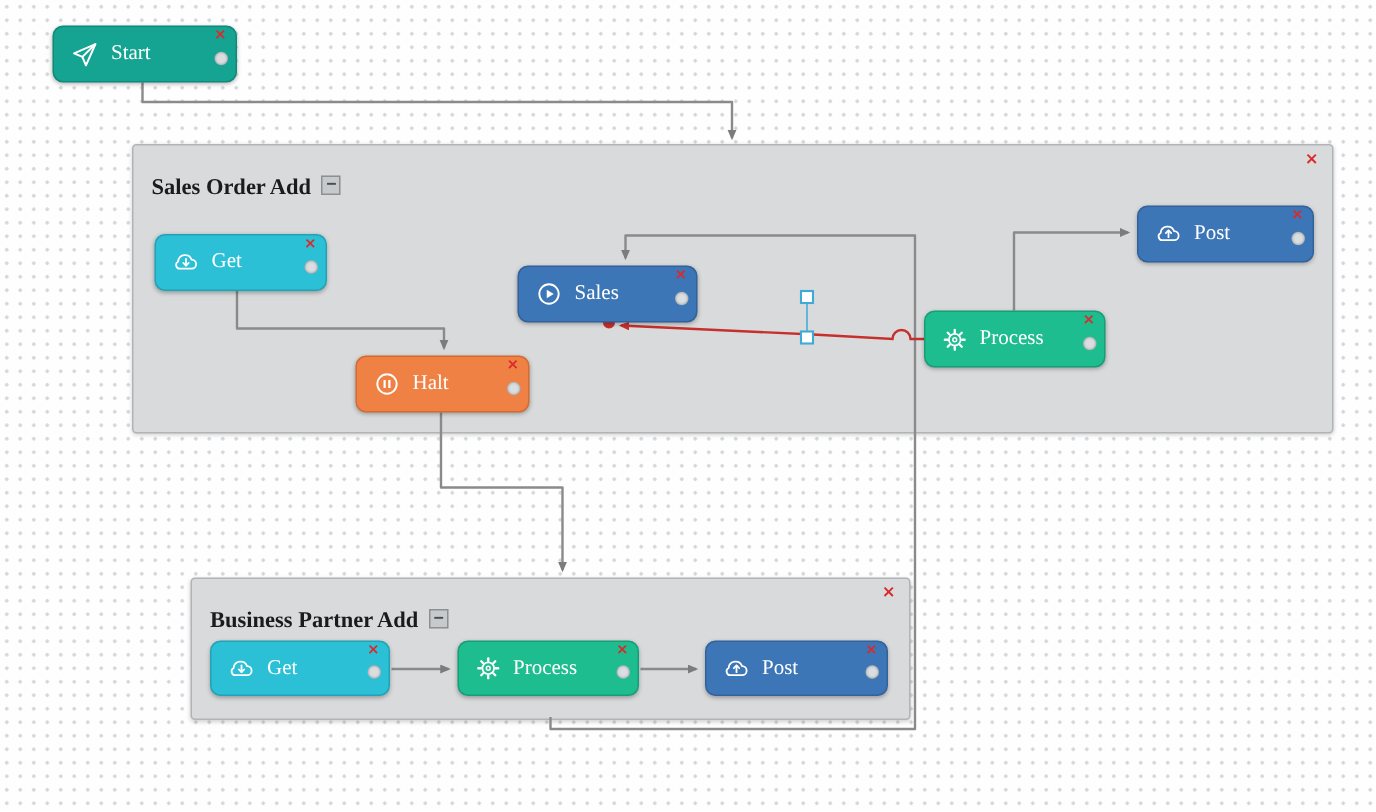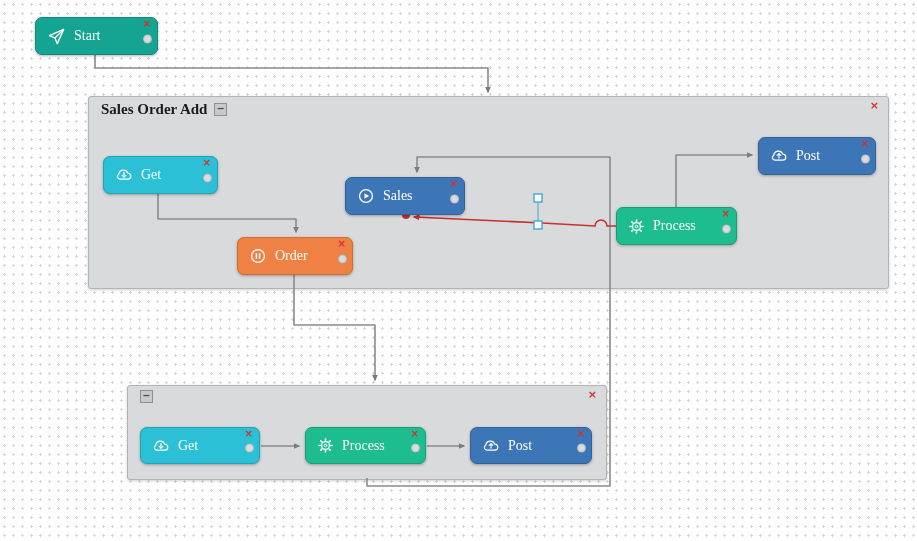--- a/index.html
+++ b/index.html
@@ -8,21 +8,21 @@
     background:#fefefe;
     background-image:radial-gradient(circle,#d4d7d9 1px,transparent 1.2px);
     background-size:9px 9px;
     font-family:"Liberation Serif", serif;
   }
   .group{
     position:absolute;background:#d9dadb;border:1px solid #b1b4b6;
     border-radius:3px;box-shadow:0 1px 3px rgba(0,0,0,.18);z-index:1;
   }
   .group-title{
-    position:absolute;top:4px;left:12px;display:flex;align-items:center;gap:7px;
+    position:absolute;top:20px;left:12px;display:flex;gap:7px;
     font-weight:bold;font-size:15px;color:#1b1b1b;
   }
   .collapse-btn{
     width:13px;height:13px;box-sizing:border-box;border:1px solid #8d9093;background:#c7cacc;
     color:#4a4d50;font-size:11px;line-height:10px;text-align:center;cursor:pointer;
     font-family:"DejaVu Sans Mono",monospace;
   }
   .group-x{
     position:absolute;top:3px;right:9px;color:#d92b2b;font-weight:bold;font-size:11px;
     font-family:"DejaVu Sans",sans-serif;cursor:pointer;line-height:11px;
@@ -71,20 +71,21 @@
   <div class="group" id="group-soa">
     <div class="group-title">
       <span>Sales Order Add</span>
       <span class="collapse-btn">−</span>
     </div>
     <span class="group-x">×</span>
   </div>
 
   <div class="group" id="group-bpa">
     <div class="group-title">
+      <span>Business Partner Add</span>
       <span class="collapse-btn">−</span>
     </div>
     <span class="group-x">×</span>
   </div>
 
   <svg id="wires" width="917" height="541">
     <defs>
       <marker id="arrG" markerWidth="10" markerHeight="10" refX="5.5" refY="3" orient="auto" markerUnits="userSpaceOnUse">
         <path d="M0,0 L7,3 L0,6 Z" fill="#7c7c7c"></path>
       </marker>
@@ -192,21 +193,21 @@
   <div class="node c-halt" id="node-halt">
     <span class="icon">
       <svg viewBox="0 0 24 24" width="18" height="18">
           <g fill="none" stroke="#fff">
             <circle cx="12" cy="12" r="8.6" stroke-width="1.7"></circle>
             <path d="M9.9 8.5 V15.5" stroke-width="2"></path>
             <path d="M14.1 8.5 V15.5" stroke-width="2"></path>
           </g>
         </svg>
     </span>
-    <span class="label">Order</span>
+    <span class="label">Halt</span>
     <span class="x">×</span>
     <span class="port"></span>
   </div>
 
   <div class="node c-get" id="node-get-bpa">
     <span class="icon">
       <svg viewBox="0 0 24 24" width="18" height="18">
           <g fill="none" stroke="#fff" stroke-width="1.6" stroke-linecap="round" stroke-linejoin="round">
             <path d="M6.5 17.5 h10.5 a4 4 0 0 0 0 -8 a6.2 6.2 0 0 0 -12 1.6 a3.4 3.4 0 0 0 1.5 6.4 z"></path>
             <path d="M12 8.8 V14.6"></path>

